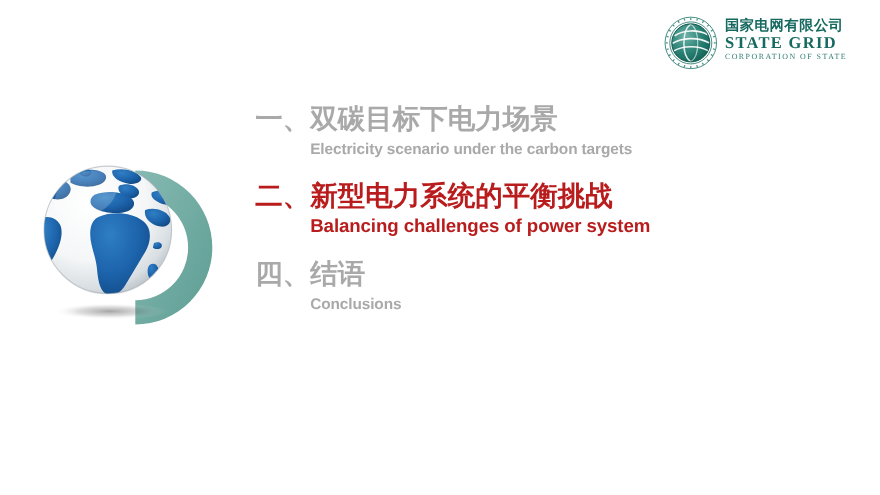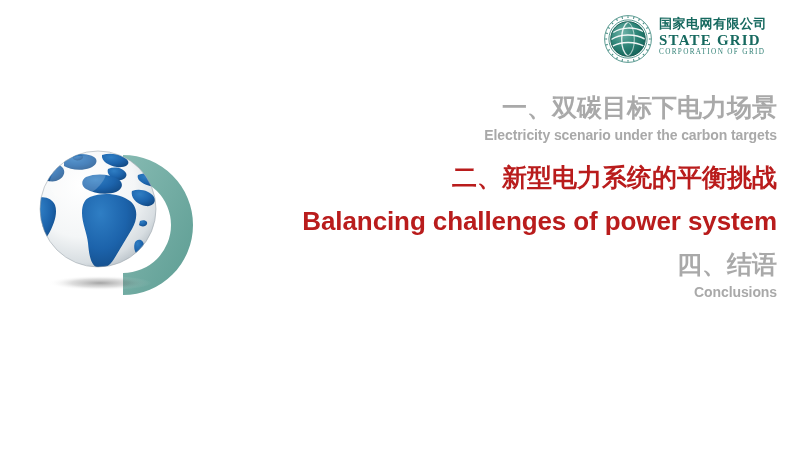--- a/index.html
+++ b/index.html
@@ -30,35 +30,35 @@
     font-size:7.2px;font-weight:400;color:#2f7f74;letter-spacing:1.35px;
     line-height:9px;white-space:nowrap;
   }
 
   
   #globe-art{position:absolute;left:20px;top:125px;width:200px;height:195px;}
   #globe-art svg{display:block;width:200px;height:195px;}
 
   
   #agenda{position:absolute;left:232px;top:92px;width:545px;}
-  .agenda-item{margin-bottom:13px;text-align:right;}
+  .agenda-item{margin-bottom:13px;}
   .agenda-item:last-child{margin-bottom:0;}
   .line-cn{
     font-family:"DejaVu Sans","Liberation Sans",sans-serif;
     font-size:25px;font-weight:700;line-height:31px;white-space:nowrap;
   }
   .line-cn .num{letter-spacing:0px;}
   .line-en{
     font-family:"Liberation Sans","DejaVu Sans",sans-serif;
     font-size:14px;font-weight:700;line-height:25px;white-space:nowrap;
     padding-left:50px;letter-spacing:-0.1px;
   }
   .tone-muted .line-cn,.tone-muted .line-en{color:#a9a9a9;}
   .tone-accent .line-cn,.tone-accent .line-en{color:#b91c1c;}
-  .tone-accent .line-en{font-size:26px;margin-top:16px;}
+  .tone-accent .line-en{font-size:17px;}
   .item-1{margin-bottom:14px;}
   .item-2{margin-bottom:15px;}
   .item-3{margin-bottom:14px;}
 </style>
 </head>
 <body>
 
 <div id="slide">
 
   <div id="logo-block">
@@ -112,21 +112,21 @@
         </g>
         <path d="M25 7.9 C16.8 13.6, 16.4 36.4, 25 42.2" fill="none" stroke="#ffffff" stroke-width="1.35" opacity="0.85"></path>
         <path d="M25 7.9 C33.2 13.6, 33.6 36.4, 25 42.2" fill="none" stroke="#ffffff" stroke-width="1.1" opacity="0.6"></path>
         <circle cx="25" cy="25" r="17.3" fill="none" stroke="#0f564d" stroke-width="0.9"></circle>
       </svg>
     </div>
 
     <div id="logo-text">
       <div class="logo-cn">国家电网有限公司</div>
       <div class="logo-en1">STATE GRID</div>
-      <div class="logo-en2">CORPORATION OF GRID</div>
+      <div class="logo-en2">CORPORATION OF STATE</div>
     </div>
   </div>
 
   <div id="globe-art">
     <svg viewBox="0 0 200 195" xmlns="http://www.w3.org/2000/svg">
       <defs>
         <radialGradient id="oceanGrad" cx="36%" cy="29%" r="78%">
           <stop offset="0%" stop-color="#ffffff"></stop>
           <stop offset="58%" stop-color="#f4f6f7"></stop>
           <stop offset="86%" stop-color="#d8dee2"></stop>

